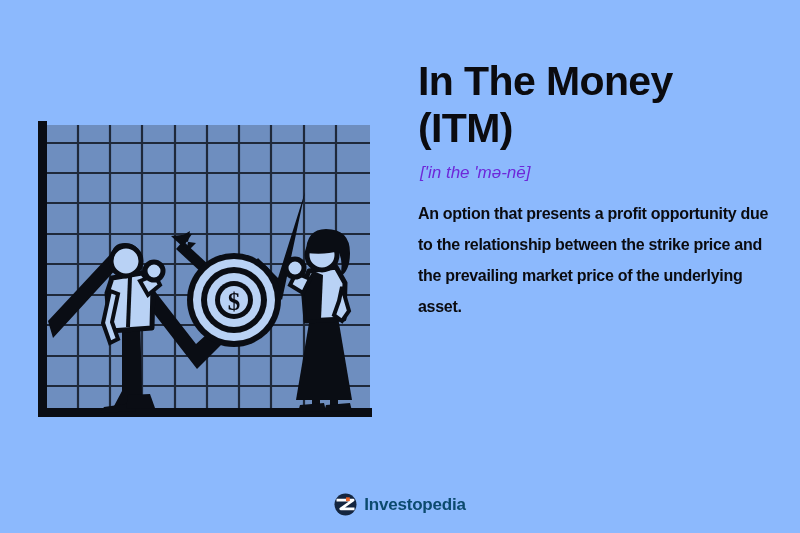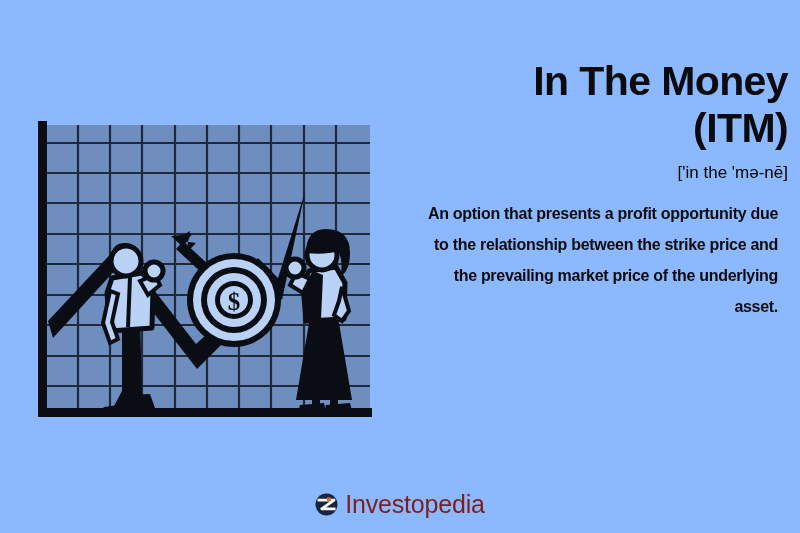--- a/index.html
+++ b/index.html
@@ -32,38 +32,38 @@
   #illustration svg {
     display: block;
   }
 
   
   #text-panel {
     position: absolute;
     left: 418px;
     top: 58px;
     width: 370px;
-    text-align: right;
   }
   #term-title {
     font-family: "Liberation Sans", sans-serif;
     font-weight: bold;
     font-size: 41px;
     line-height: 47px;
     color: #0b0b0f;
     letter-spacing: -0.6px;
     margin: 0;
     white-space: pre-line;
   }
   #pronunciation {
     font-family: "Liberation Sans", sans-serif;
+    font-style: italic;
     font-weight: normal;
     font-size: 17px;
     line-height: 22px;
-    color: #000000;
+    color: #6d28d9;
     margin: 10px 0 0 2px;
   }
   #definition {
     font-family: "Liberation Sans", sans-serif;
     font-weight: bold;
     font-size: 16px;
     line-height: 31px;
     color: #0b0b0f;
     letter-spacing: -0.3px;
     margin: 14px 0 0 0;
@@ -82,23 +82,23 @@
     gap: 7px;
   }
   #brand-mark {
     width: 23px;
     height: 23px;
     flex: 0 0 auto;
     display: block;
   }
   #brand-name {
     font-family: "Liberation Sans", sans-serif;
-    font-size: 25px;
-    font-weight: normal;
-    color: #7f1d1d;
+    font-size: 17px;
+    font-weight: bold;
+    color: #0c4a6e;
     letter-spacing: -0.2px;
     line-height: 25px;
   }
 </style>
 </head>
 <body>
 
 <div id="page">
 
   <div id="illustration">

